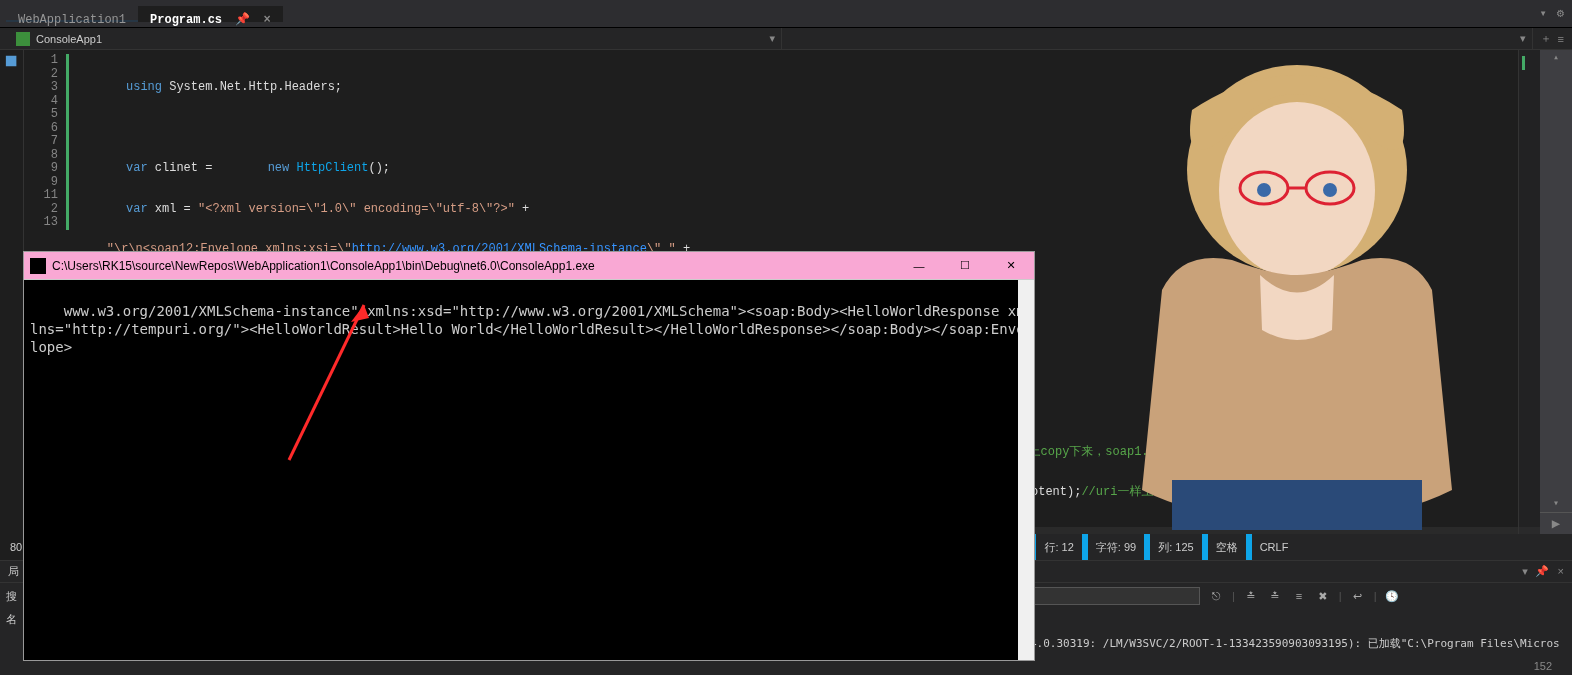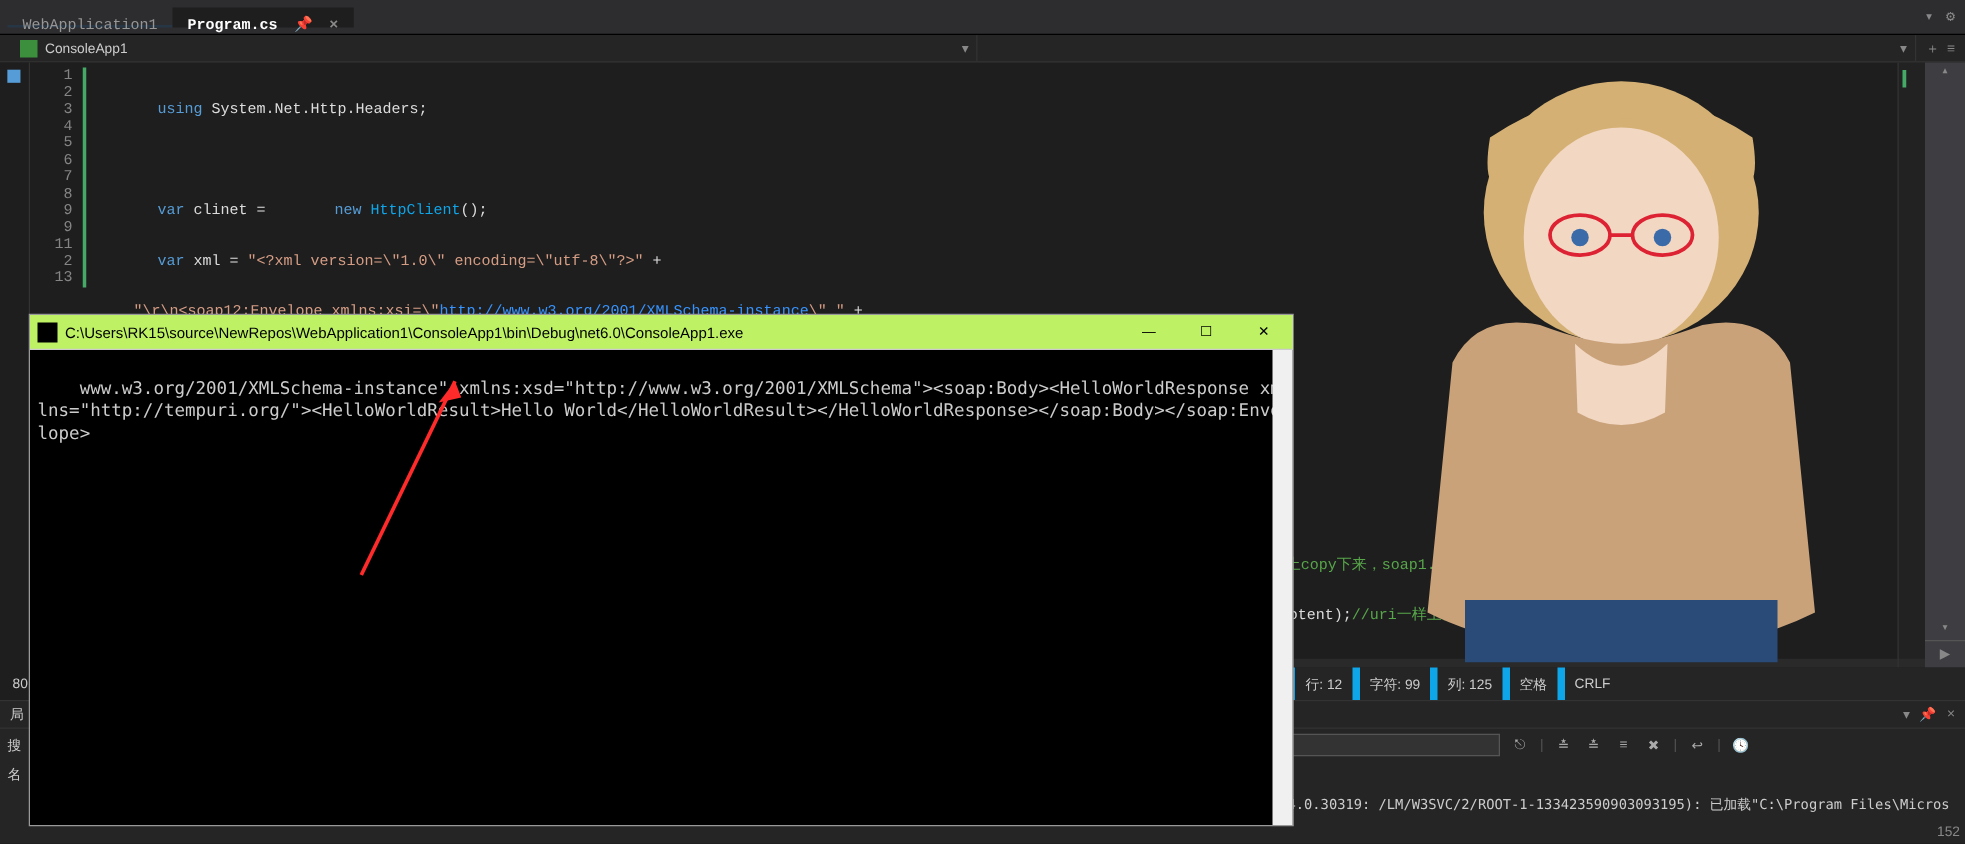--- a/index.html
+++ b/index.html
@@ -55,24 +55,24 @@
   .outpanel { position:absolute; left:0; right:0; bottom:0; height:115px; background:#252526; border-top:1px solid #333; font-family:'Segoe UI',sans-serif; font-size:11px; }
   .outpanel .hdr { height:22px; display:flex; align-items:center; padding:0 8px; color:#ccc; border-bottom:1px solid #333; }
   .outpanel .hdr .ttl { }
   .outpanel .hdr .ctrl { margin-left:auto; display:flex; gap:8px; color:#888; }
   .outpanel .left { position:absolute; left:0; top:22px; bottom:0; width:36px; color:#ccc; padding:6px; }
   .outpanel .left div { margin-bottom:8px; }
   .outpanel .toolbar { position:absolute; left:1030px; right:6px; top:24px; height:22px; display:flex; align-items:center; gap:8px; color:#ccc; }
   .outpanel .toolbar .combo { width:170px; height:18px; background:#333; border:1px solid #555; padding:0 4px; display:flex; align-items:center; color:#aaa; }
   .outpanel .toolbar .ico { width:16px; height:16px; display:flex; align-items:center; justify-content:center; color:#aaa; }
   .outpanel .loglines { position:absolute; left:1030px; right:12px; top:48px; bottom:0; font-family:'Microsoft YaHei',Consolas,monospace; font-size:11px; color:#ccc; line-height:14px; white-space:pre; overflow:hidden; }
-  .outpanel .watermark { position:absolute; right:4px; bottom:3px; color:#888; font-size:11px; }
+  .outpanel .watermark { position:absolute; right:20px; bottom:3px; color:#888; font-size:11px; }
   
   .conwin { position:absolute; left:24px; top:252px; width:1010px; height:408px; background:#fff; box-shadow:0 0 0 1px #999; z-index:5; }
-  .conwin .titlebar { height:28px; background:#bef264; color:#000; display:flex; align-items:center; font-family:'Segoe UI',sans-serif; font-size:12px; padding-left:6px; border-bottom:1px solid #ccc; }
+  .conwin .titlebar { height:28px; background:#f9a8d4; color:#000; display:flex; align-items:center; font-family:'Segoe UI',sans-serif; font-size:12px; padding-left:6px; border-bottom:1px solid #ccc; }
   .conwin .titlebar .tico { width:16px; height:16px; margin-right:6px; background:#000; display:inline-block; }
   .conwin .titlebar .btns { margin-left:auto; display:flex; }
   .conwin .titlebar .btns div { width:46px; height:28px; display:flex; align-items:center; justify-content:center; font-size:11px; }
   .conwin .titlebar .btns .x { }
   .conwin .body { background:#000; color:#ccc; height:calc(100% - 28px); padding:4px 6px; font-family:'SimSun',Consolas,monospace; font-size:14px; line-height:18px; white-space:pre-wrap; word-break:break-all; position:relative; }
   .conwin .body .sb { position:absolute; right:0; top:0; bottom:0; width:16px; background:#f0f0f0; }
 </style>
 </head>
 <body>
 

